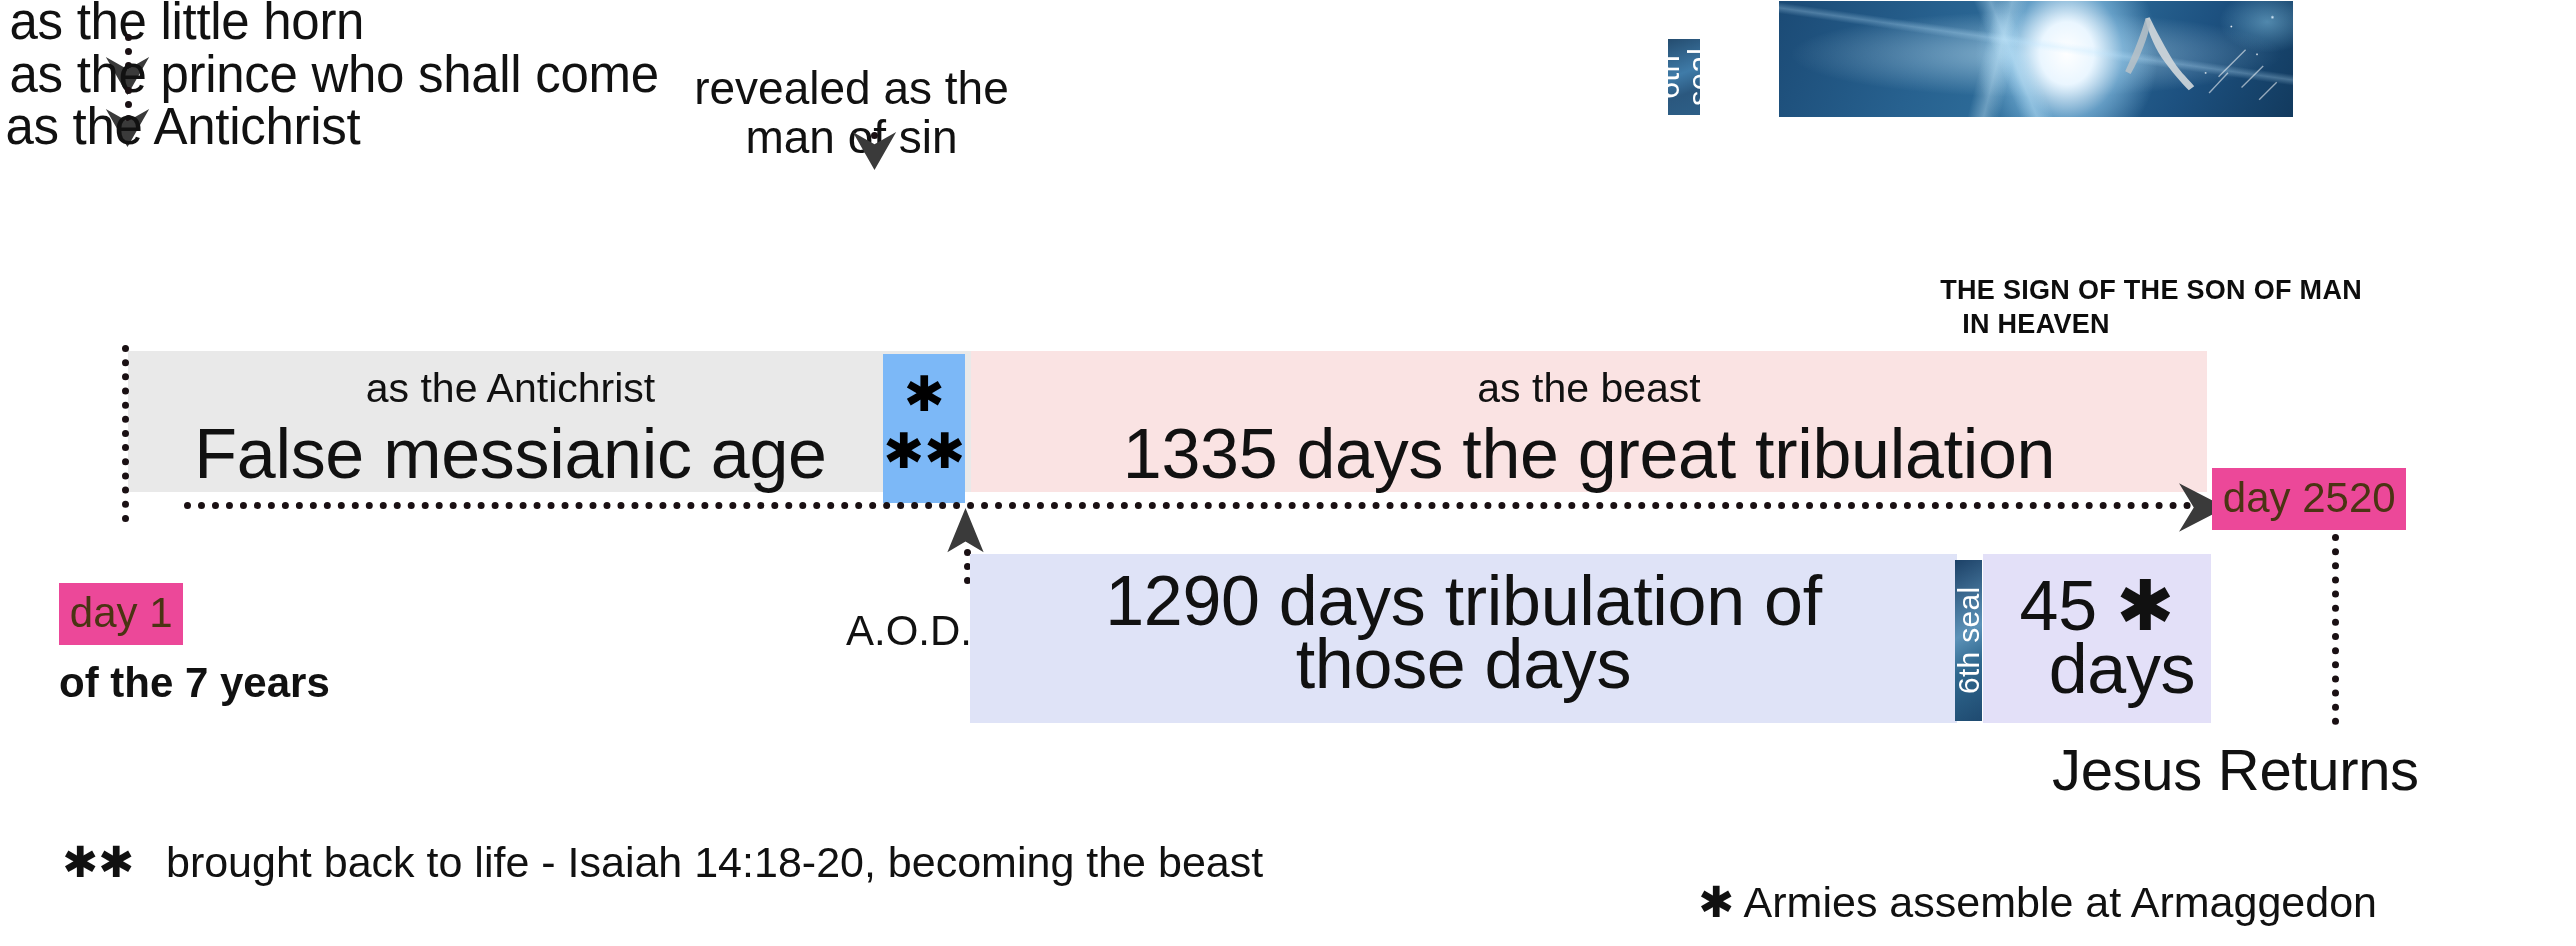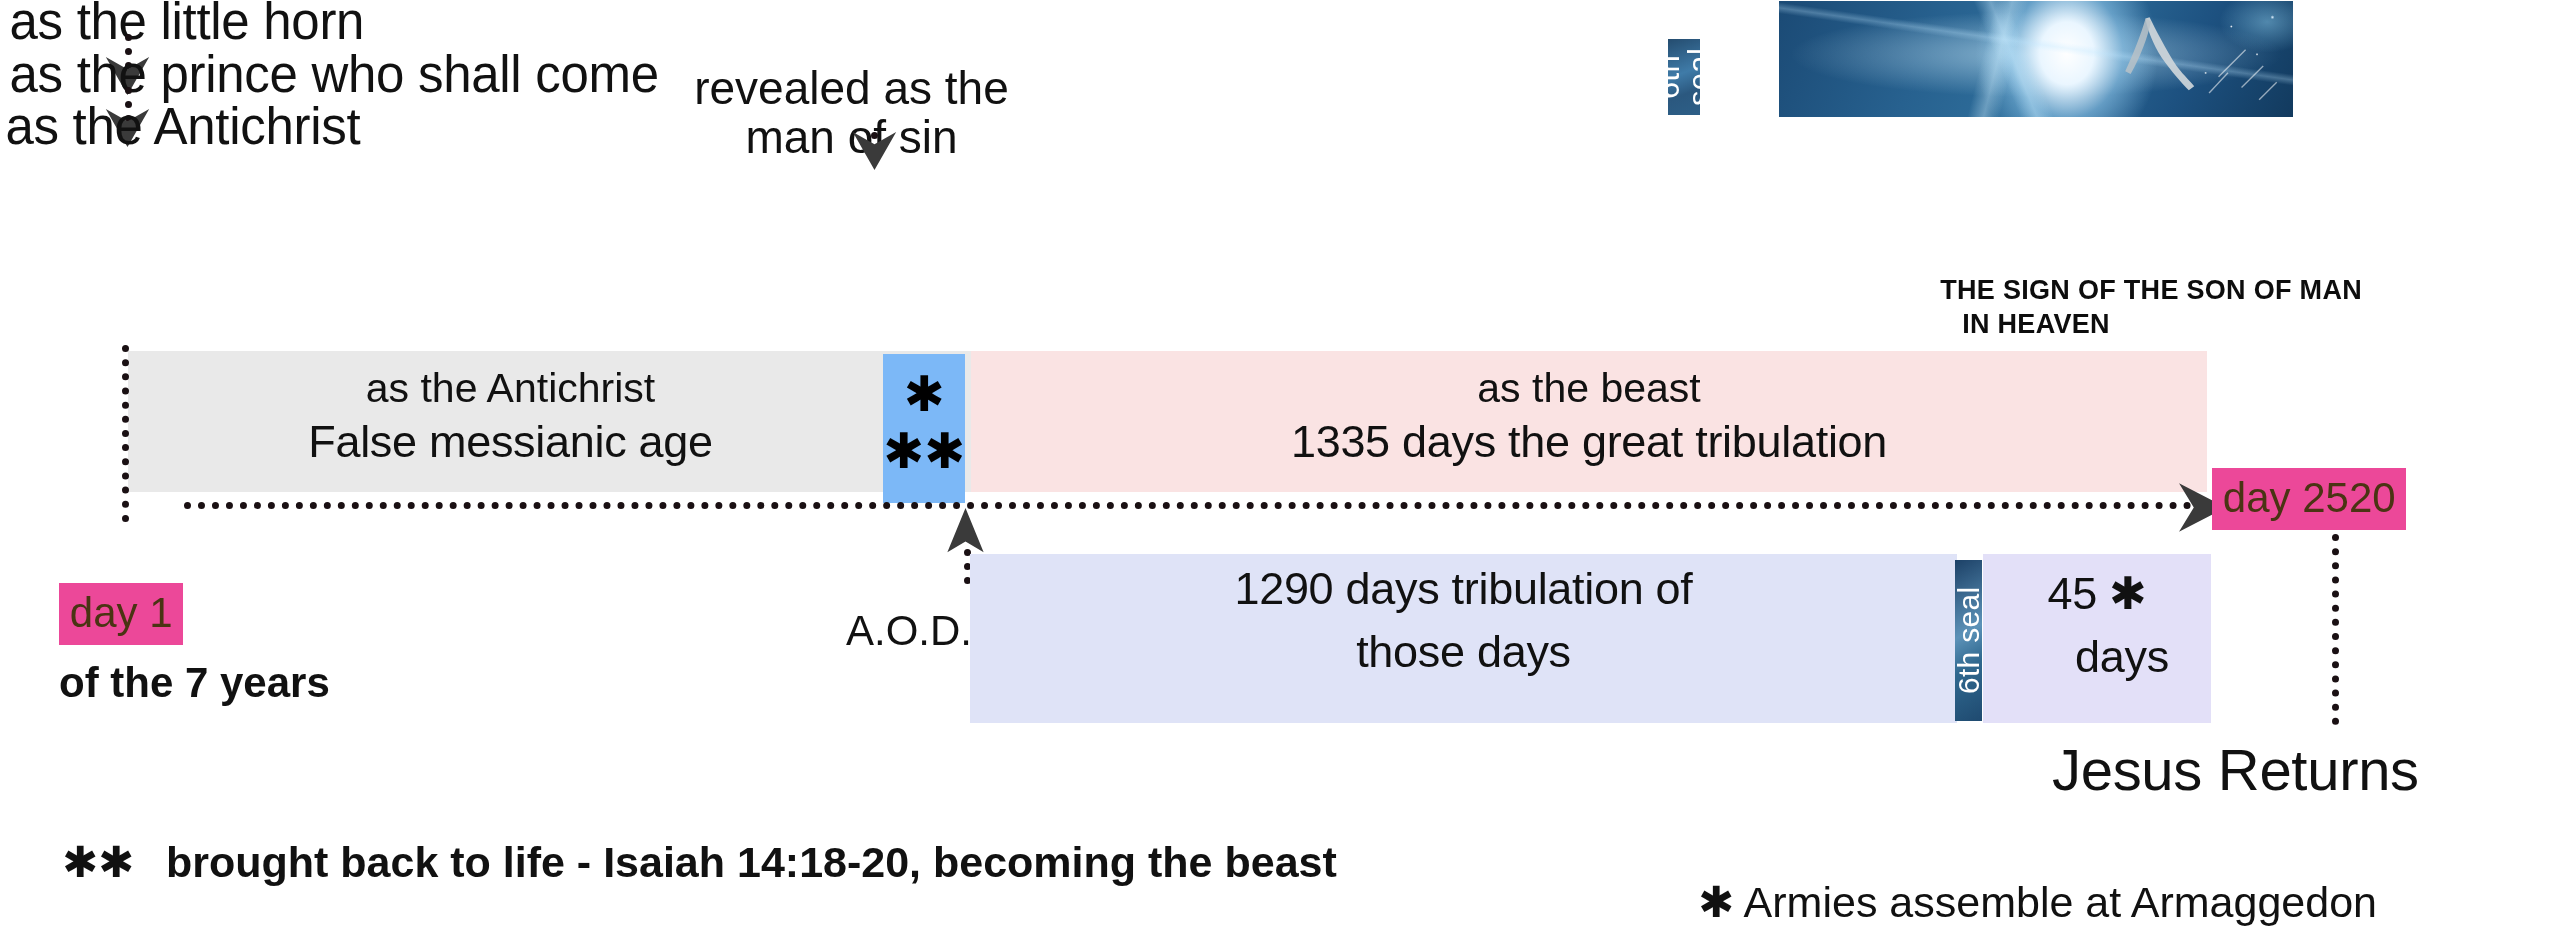--- a/index.html
+++ b/index.html
@@ -63,21 +63,21 @@
     background: #e3e0f8;
   }
 
   .bar-top-label {
     font-size: 41px;
     line-height: 1;
     text-align: center;
     color: #111;
   }
   .bar-main-label {
-    font-size: 45px;
+    font-size: 70px;
     line-height: 1;
     text-align: center;
     color: #111;
     letter-spacing: -0.3px;
   }
   .mark-star {
     font-size: 49px;
     line-height: 1;
     text-align: center;
     color: #000;
@@ -268,21 +268,21 @@
   <div class="abs seal-chip small" style="left:1955px; top:560px; width:27px; height:161px;">
     <span>6th seal</span>
   </div>
 
   <div class="abs bar-lav-2" style="left:1983px; top:554px; width:228px; height:169px;"></div>
   <div class="abs bar-main-label" style="left:1983px; top:571px; width:228px;">45 ✱</div>
   <div class="abs bar-main-label" style="left:1983px; top:634px; width:228px;margin-left:25px;">days</div>
 
   <div class="abs jesus nowrap" style="left:2052px; top:741px;">Jesus Returns</div>
 
-  <div class="abs foot" style="left:62px; top:841px;font-weight:bold;">
+  <div class="abs foot" style="left:62px; top:841px;">
     <span class="st">✱✱</span>
     <span style="display:inline-block;width:8px;"></span>
     <span>brought back to life - Isaiah 14:18-20, becoming the beast</span>
   </div>
   <div class="abs foot" style="left:1698px; top:881px;">
     <span class="st">✱</span>
     <span>Armies assemble at Armaggedon</span>
   </div>
 
 </div>

